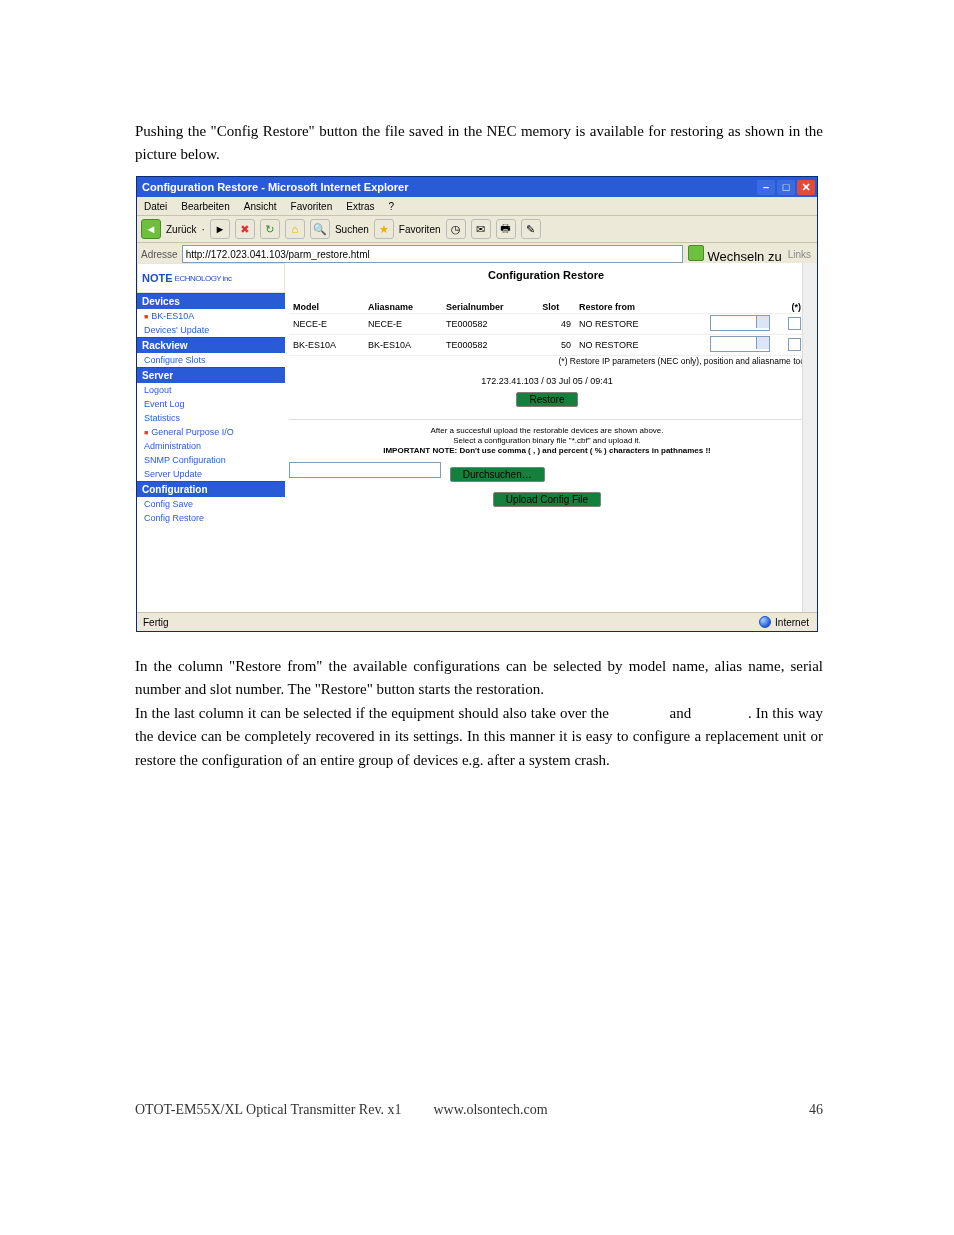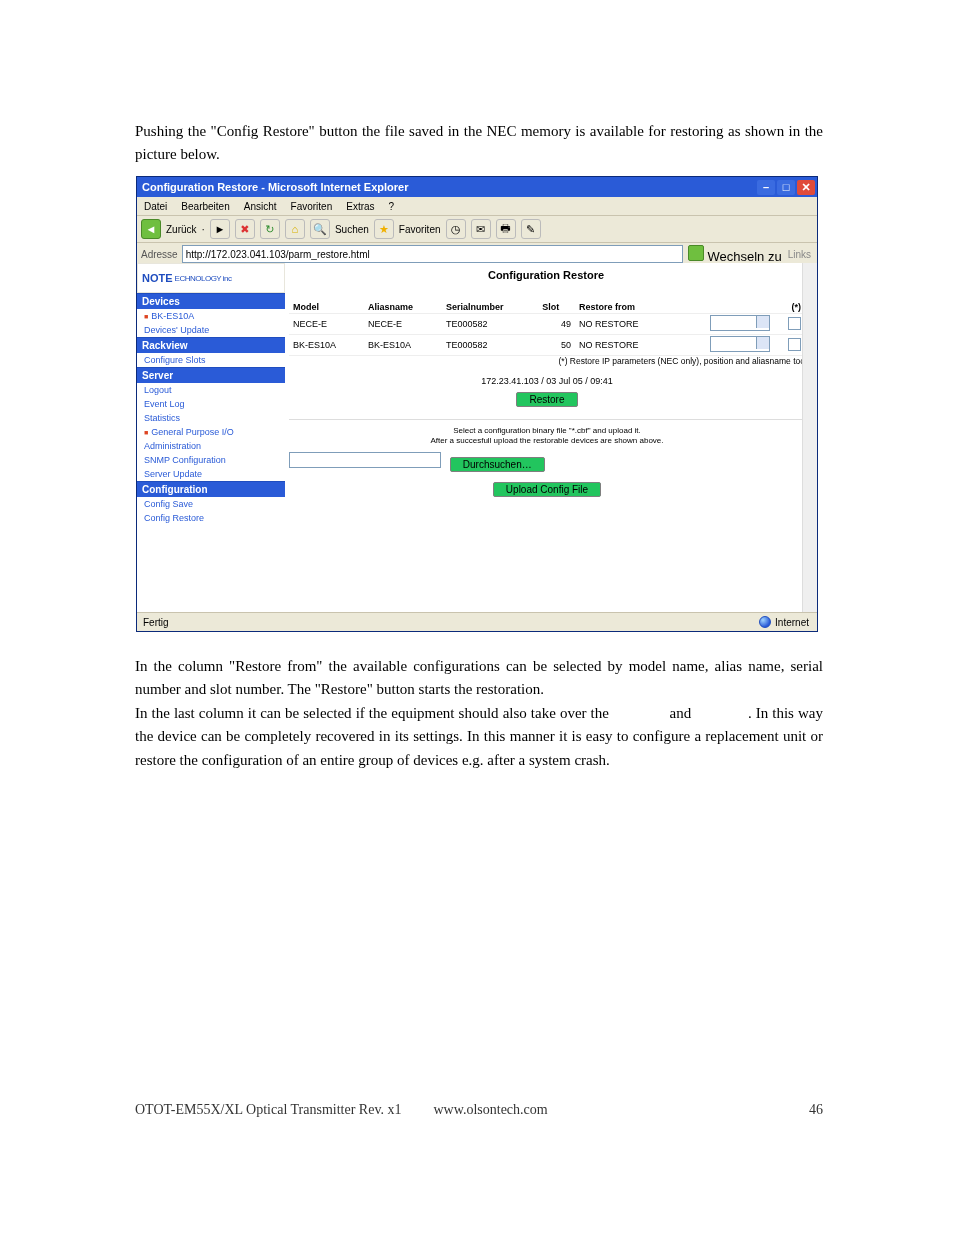--- a/index.html
+++ b/index.html
@@ -44,21 +44,21 @@
   .cfg-title{text-align:center;font-weight:bold;font-size:11px;padding:6px 0;}
   .tbl-holder{position:absolute;left:152px;right:12px;top:38px;}
   .tbl{width:100%;border-collapse:collapse;font-size:9px;}
   .tbl th{text-align:left;font-weight:bold;padding:1px 4px;}
   .tbl td{padding:1px 4px;border-top:1px solid #eee;border-bottom:1px solid #eee;}
   .sel{width:58px;height:14px;border:1px solid #7f9db9;background:#fff;display:inline-block;position:relative;}
   .sel:after{content:"";position:absolute;right:0;top:0;height:12px;width:12px;background:#dce5f6;border-left:1px solid #7f9db9;}
   .chk{width:11px;height:11px;border:1px solid #7f9db9;display:inline-block;background:#fff;}
   .note1{font-size:8.5px;text-align:right;color:#000;}
   .tsline{text-align:center;font-size:9px;padding:10px 0 6px;}
-  .ibtn{display:inline-block;border:1px solid #7f7f7f;background:#22c55e;padding:1px 12px;font-size:10px;border-radius:2px;}
+  .ibtn{display:inline-block;border:1px solid #7f7f7f;background:#15803d;padding:1px 12px;font-size:10px;border-radius:2px;}
   .hint{text-align:center;font-size:8px;line-height:1.25;padding-top:6px;}
   .fileinp{display:inline-block;border:1px solid #7f9db9;width:150px;height:14px;background:#fff;margin-right:6px;}
   .statusbar{position:absolute;left:0;right:0;bottom:0;height:18px;background:#ece9d8;display:flex;align-items:center;border-top:1px solid #c9c3ae;}
   .statusbar .sbtext{padding-left:6px;font-size:10px;}
   .statusbar .sp{flex:1;}
   .statusbar .zone{font-size:10px;display:flex;align-items:center;padding-right:8px;}
   .globe{width:10px;height:10px;border-radius:50%;background:radial-gradient(circle at 30% 30%,#9fd3ff,#2a5bd7 70%);display:inline-block;margin-right:4px;border:1px solid #1f4dbf;}
   .scroll-r{position:absolute;right:0;top:86px;bottom:18px;width:14px;background:#efefef;border-left:1px solid #ddd;}
 </style>
 </head>
@@ -170,22 +170,23 @@
             <td style="text-align:right"><span class="sel"></span></td>
             <td style="text-align:right"><span class="chk"></span></td>
           </tr>
         </tbody>
           </table>
         <div class="note1">(*) Restore IP parameters (NEC only), position and aliasname too</div>
         <div class="tsline">172.23.41.103 / 03 Jul 05 / 09:41</div>
         <div style="text-align:center;"><span class="ibtn">Restore</span></div>
         <div style="border-top:1px solid #ddd;margin-top:12px;"></div>
         <div class="hint">
+          <div>After a succesfull upload the restorable devices are shown above.</div>
           <div>Select a configuration binary file "*.cbf" and upload it.</div>
-          <div>After a succesfull upload the restorable devices are shown above.</div>
+          <div><b>IMPORTANT NOTE: Don't use comma ( , ) and percent ( % ) characters in pathnames !!</b></div>
         </div>
         <div style="text-align:left;padding-top:6px;">
           <span class="fileinp"></span>
           <span class="ibtn">Durchsuchen…</span>
         </div>
         <div style="text-align:center;padding-top:10px;">
           <span class="ibtn">Upload Config File</span>
         </div>
       </div>
     </div>

